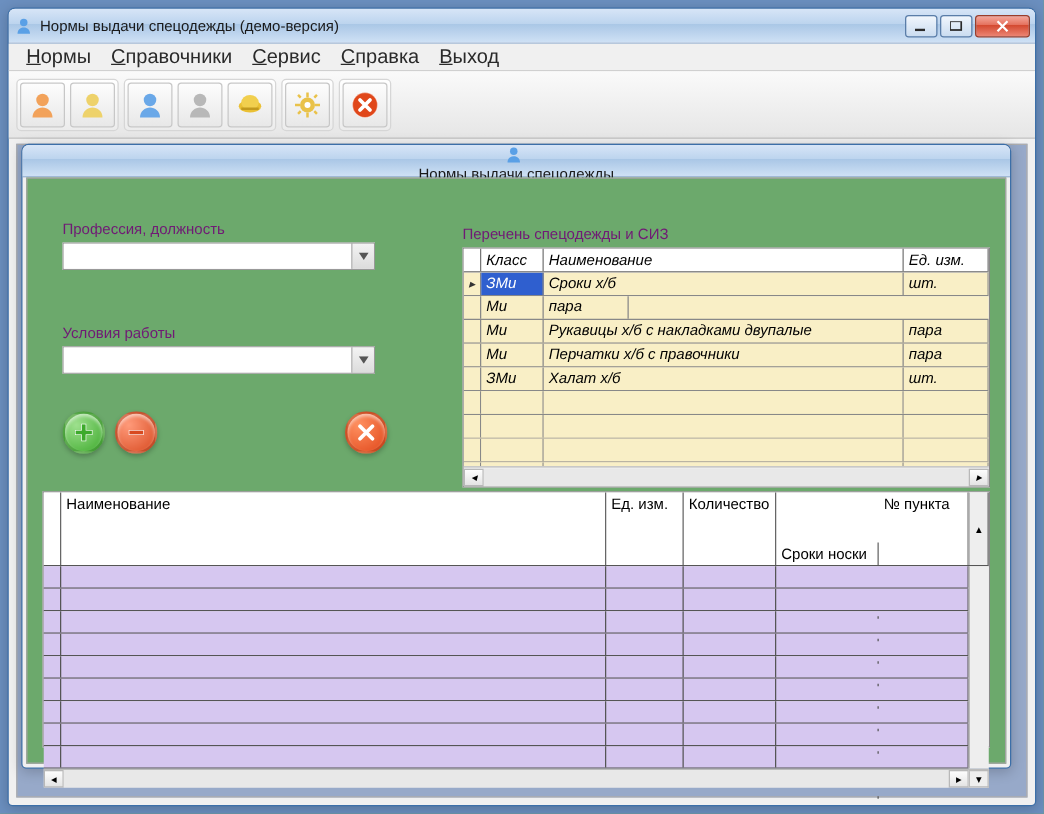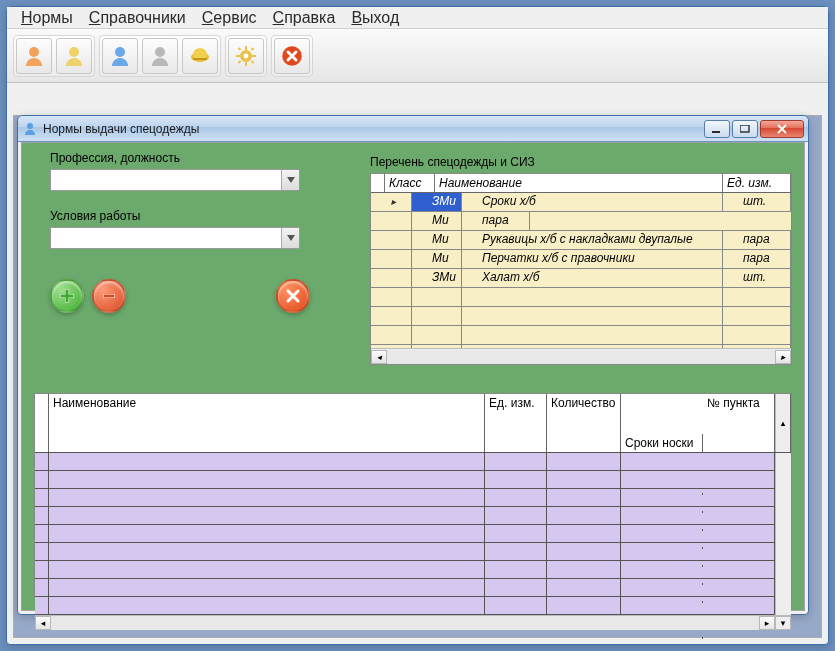--- a/index.html
+++ b/index.html
@@ -33,24 +33,24 @@
   .menubar { height:22px; display:flex; align-items:center; padding:2px 6px; background:#f0f0f0; border-bottom:1px solid #d0d0d0; font-size:16px; }
   .menu-item { padding:2px 8px; color:#2a2a2a; }
   .menu-item u { text-decoration:underline; }
 
   .toolbar { height:54px; display:flex; align-items:center; padding:4px 6px; gap:4px; background:linear-gradient(#fafafa,#e6e6e6); border-bottom:1px solid #c0c0c0; }
   .tool-group { display:flex; gap:4px; padding:2px; border:1px solid #d6d6d6; border-radius:4px; background:linear-gradient(#fff,#ececec); }
   .tool-btn { width:36px; height:36px; border:1px solid #c7c7c7; border-radius:3px; background:linear-gradient(#fdfdfd,#e8e8e8); display:flex; align-items:center; justify-content:center; }
 
   .mdi-area { position:absolute; left:6px; top:108px; right:6px; bottom:6px; background:#97a9c9; border:1px solid #adadad; }
 
-  .child-titlebar { height:26px; }
+  .child-titlebar { height:26px;flex-direction:column; }
   .child-client { position:absolute; top:26px; left:3px; right:3px; bottom:3px; background:#6ca96c; border:1px solid #a3a3a3; padding:12px; }
 
-  .form-label { font-size:12px; color:#000000; margin-bottom:4px; }
+  .form-label { font-size:12px; color:#701a75; margin-bottom:4px;margin-top:25px; }
   .combo { width:250px; height:22px; background:#fff; border:1px solid #999; display:flex; }
   .combo-input { flex:1; background:#fff; }
   .combo-btn { width:18px; background:linear-gradient(#f3f3f3,#dcdcdc); border-left:1px solid #aaa; display:flex; align-items:center; justify-content:center; }
   .combo-btn svg { width:8px; height:6px; }
 
   .action-row { display:flex; gap:8px; align-items:center; margin-top:30px; }
   .round-btn {
     width:34px; height:34px; border-radius:50%; border:2px solid rgba(0,0,0,.12);
     display:flex; align-items:center; justify-content:center; font-size:22px; font-weight:bold; color:#fff;
     box-shadow: 0 2px 4px rgba(0,0,0,.25), inset 0 2px 3px rgba(255,255,255,.6);
@@ -63,21 +63,21 @@
   .grid { border:1px solid #888; background:#fff; font-size:12px; }
   .grid-hdr { display:flex; background:#fff; border-bottom:1px solid #666; }
   .grid-hdr > div { padding:2px 4px; border-right:1px solid #777; }
   .indicator-col { width:14px; }
   .class-col { width:50px; }
   .name-col { flex:1; }
   .uom-col { width:68px; }
   .grid-row { display:flex; height:19px; border-bottom:1px solid #888; background:#f9efc6; }
   .grid-row.sel .class-col { background:#2f5fcf; color:#fff; }
   .grid-row.sel .indicator-col::before { content:"▸"; font-size:10px; color:#333; }
-  .grid-row > div { padding:1px 20px; border-right:1px solid #888; overflow:hidden; white-space:nowrap; }
+  .grid-row > div { padding:1px 4px; border-right:1px solid #888; overflow:hidden; white-space:nowrap; }
   .grid-row.empty > div { background:#f9efc6; }
   .hscroll { height:16px; background:#eee; border-top:1px solid #bbb; display:flex; align-items:center; }
   .hscroll-btn { width:16px; height:14px; border:1px solid #b8b8b8; background:linear-gradient(#fdfdfd,#e4e4e4); display:flex; align-items:center; justify-content:center; font-size:9px; }
   .hscroll-track { flex:1; height:14px; background:#e8e8e8; }
 
   .bottom-grid { position:absolute; left:12px; right:12px; bottom:12px; height:205px; }
   .bg-row { display:flex; height:18px; border-bottom:1px solid #555; background:#d6c7f0; }
   .bg-row > div { border-right:1px solid #555; padding:1px 4px; }
   .bg-hdr { display:flex; background:#fff; border-bottom:1px solid #555; font-size:12px; }
   .bg-hdr > div { border-right:1px solid #666; padding:2px 4px; }
@@ -85,20 +85,44 @@
 
   .vscroll-stub { width:16px; background:#eee; border-left:1px solid #bbb; }
 
   
   svg { display:block; }
 </style>
 </head>
 <body>
 
 <div class="window main-window">
+  <div class="titlebar">
+    <span class="titlebar-icon">
+      <svg viewBox="0 0 16 16">
+          <circle cx="8" cy="5" r="3" fill="#5aa0e6"></circle>
+          <path d="M3 14c0-3 2-5 5-5s5 2 5 5" fill="#5aa0e6"></path>
+        </svg>
+    </span>
+    <span class="titlebar-text">Нормы выдачи спецодежды (демо-версия)</span>
+    <span class="win-btn">
+        <svg width="10" height="8">
+          <rect y="6" width="8" height="2" fill="#2a2a2a"></rect>
+        </svg>
+      </span>
+    <span class="win-btn">
+        <svg width="10" height="8">
+          <rect x="0" y="0" width="9" height="7" fill="none" stroke="#2a2a2a" stroke-width="1.4"></rect>
+        </svg>
+      </span>
+    <span class="win-btn close">
+        <svg width="12" height="10">
+          <path d="M2 1 L10 9 M10 1 L2 9" stroke="#fff" stroke-width="1.8"></path>
+        </svg>
+      </span>
+  </div>
 
   <div class="menubar">
     <span class="menu-item"><u>Н</u><span>ормы</span></span>
     <span class="menu-item"><u>С</u><span>правочники</span></span>
     <span class="menu-item"><u>С</u><span>ервис</span></span>
     <span class="menu-item"><u>С</u><span>правка</span></span>
     <span class="menu-item"><u>В</u><span>ыход</span></span>
   </div>
 
   <div class="toolbar">

